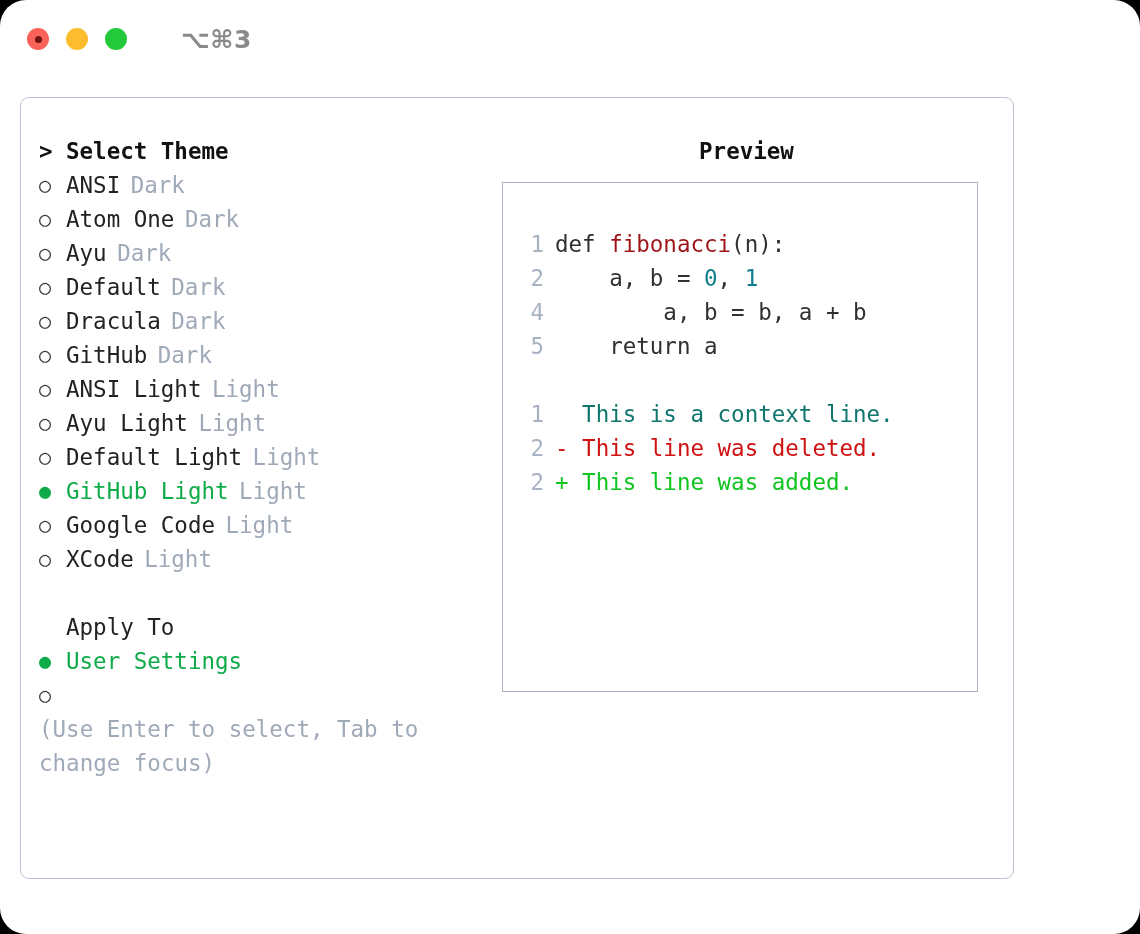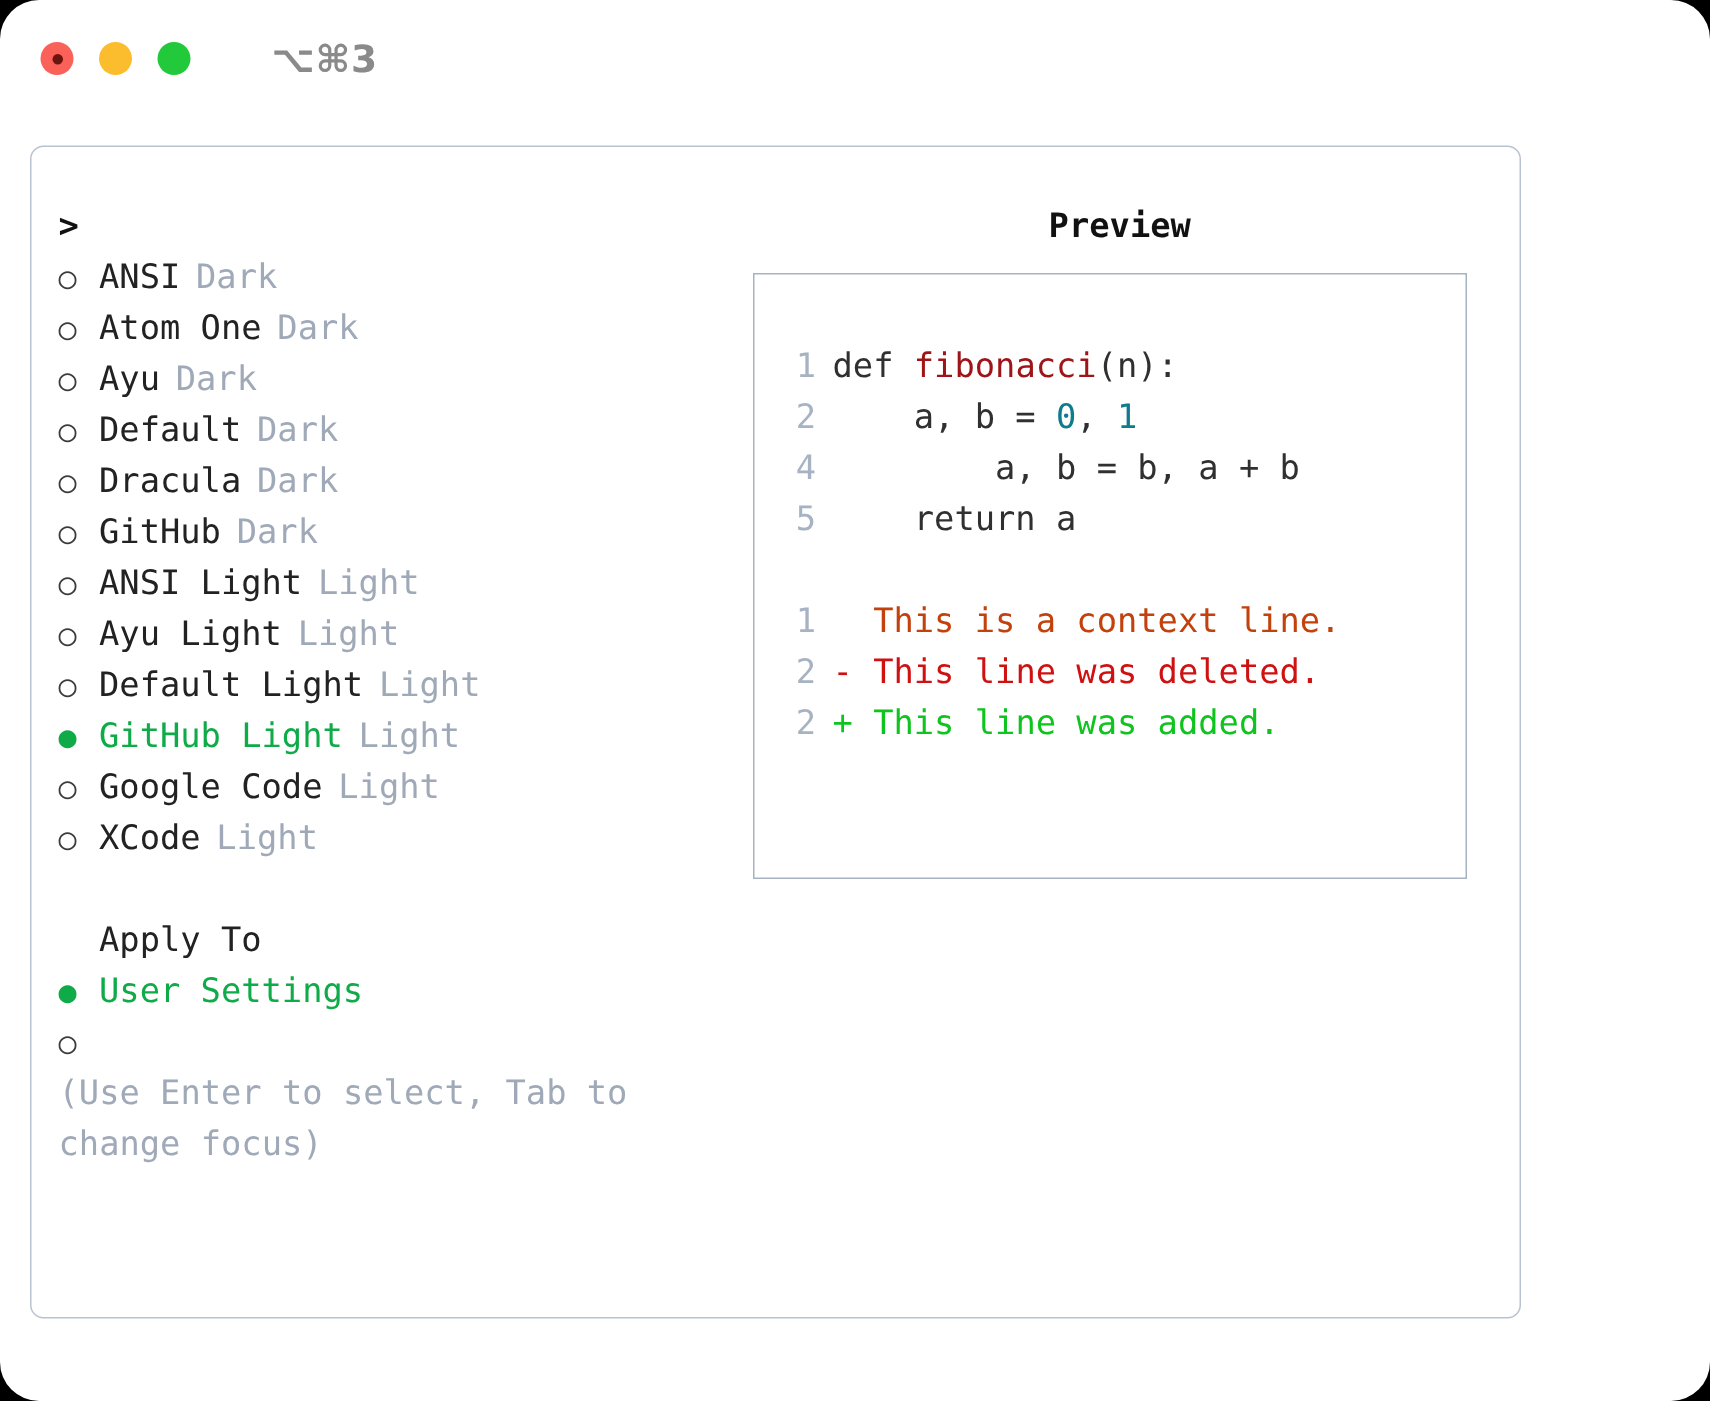--- a/index.html
+++ b/index.html
@@ -142,21 +142,21 @@
     font-weight: 700;
     color: #111111;
     line-height: 34px;
     margin-left: 1px;
     text-align: center;
   }
   #preview-box {
     margin-top: 14px;
     margin-left: 1px;
     width: 476px;
-    height: 404px;
+    height: 510px;
     border: 1.5px solid #a7b3c2;
     box-sizing: border-box;
     background: #ffffff;
     padding-top: 44px;
     padding-left: 17px;
   }
   .code-line {
     height: 34px;
     line-height: 34px;
     font-size: 22.5px;
@@ -166,21 +166,21 @@
     display: inline-block;
     width: 24px;
     text-align: right;
     color: #a7b3c2;
     margin-right: 11px;
   }
   .tok-plain  { color: #303030; }
   .tok-fn     { color: #9e1418; }
   .tok-num    { color: #0e7c8c; }
   .tok-call   { color: #1b8cc0; }
-  .tok-ctx    { color: #c2410c; }
+  .tok-ctx    { color: #0f766e; }
   .tok-del    { color: #cf1111; }
   .tok-add    { color: #0fc41f; }
   .blank-line { height: 34px; }
 </style>
 </head>
 <body>
 
 <div id="window">
 
   <div id="titlebar">
@@ -191,20 +191,21 @@
     </div>
     <div id="shortcut">⌥⌘3</div>
   </div>
 
   <div id="panel">
 
     <div id="left-col">
 
       <div class="row">
         <span class="marker caret">&gt;</span>
+        <span class="label head">Select Theme</span>
       </div>
 
       <div id="theme-items">
           <div class="row"><span class="marker">○</span><span class="label">ANSI</span><span class="cat">Dark</span></div>
           <div class="row"><span class="marker">○</span><span class="label">Atom One</span><span class="cat">Dark</span></div>
           <div class="row"><span class="marker">○</span><span class="label">Ayu</span><span class="cat">Dark</span></div>
           <div class="row"><span class="marker">○</span><span class="label">Default</span><span class="cat">Dark</span></div>
           <div class="row"><span class="marker">○</span><span class="label">Dracula</span><span class="cat">Dark</span></div>
           <div class="row"><span class="marker">○</span><span class="label">GitHub</span><span class="cat">Dark</span></div>
           <div class="row"><span class="marker">○</span><span class="label">ANSI Light</span><span class="cat">Light</span></div>

